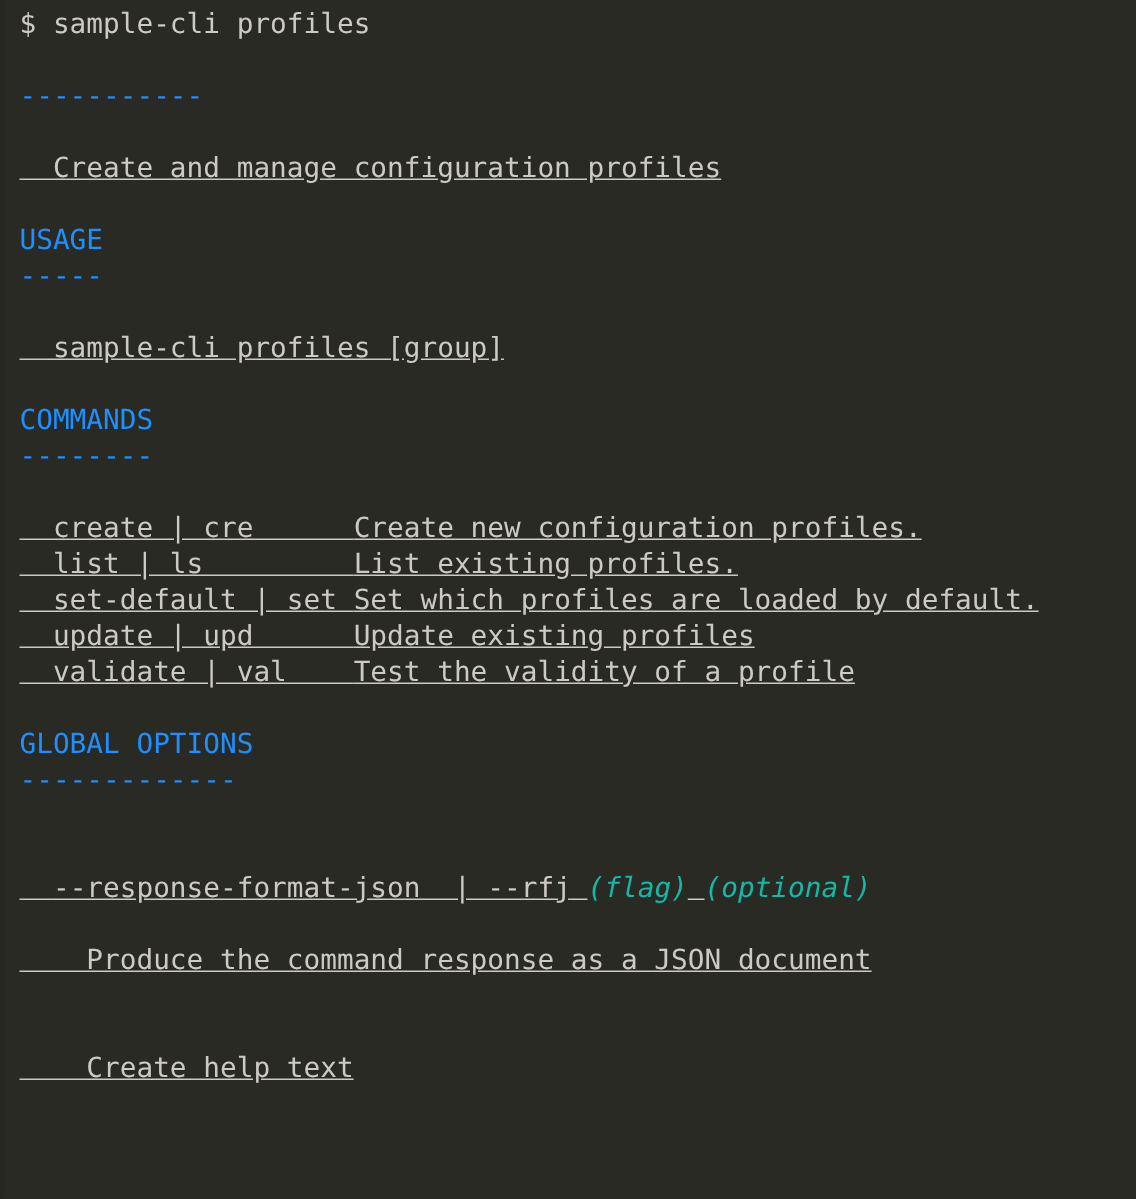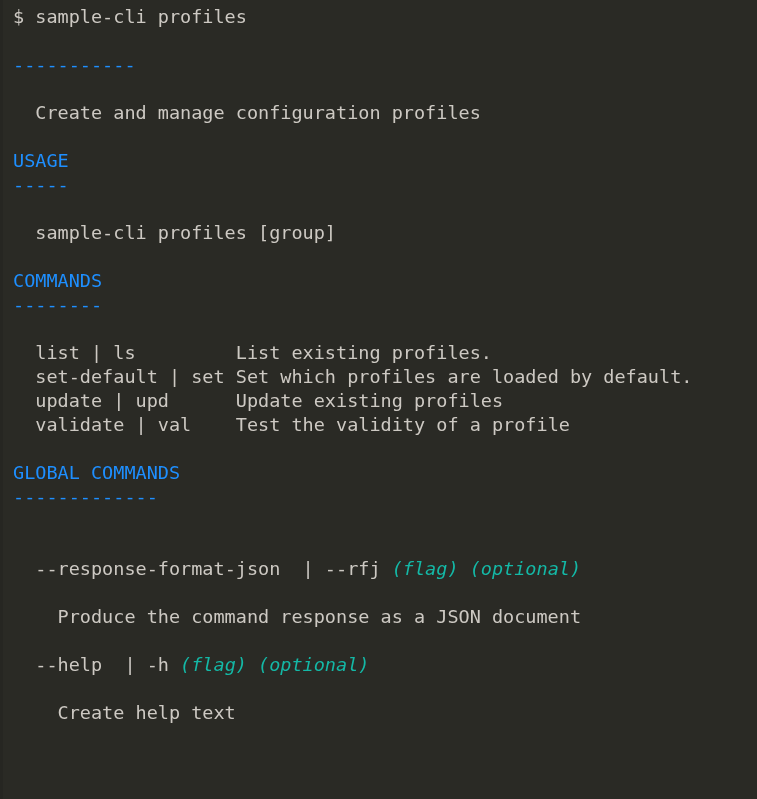--- a/index.html
+++ b/index.html
@@ -30,21 +30,21 @@
     letter-spacing: 0px;
     white-space: pre;
     color: #cdc9c3;
     padding-left: 10px;
     box-sizing: border-box;
   }
   .line.blank { color: transparent; }
   .heading { color: #1e8fff; }
   .rule    { color: #1e8fff; }
   .dim     { color: #14b8a6; font-style: italic; }
-  .txt     { color: #cdc9c3; }
+  .txt     { color: #cdc9c3; text-decoration: underline; }
   .prompt  { color: #cdc9c3; margin-top: 22px; }
 </style>
 </head>
 <body>
 
 <div id="terminal">
 
   <div class="line"><span class="prompt">$ sample-cli profiles</span></div>
 
   <div class="line blank"> </div>
@@ -64,40 +64,40 @@
 
   <div class="line"><span class="txt">  sample-cli profiles [group]</span></div>
 
   <div class="line blank"> </div>
 
   <div class="line"><span class="heading">COMMANDS</span></div>
   <div class="line"><span class="rule">--------</span></div>
 
   <div class="line blank"> </div>
 
+  <div class="line"><span class="txt">  create | cre      </span><span class="txt">Create new configuration profiles.</span></div>
   <div class="line"><span class="txt">  list | ls         </span><span class="txt">List existing profiles.</span></div>
   <div class="line"><span class="txt">  set-default | set </span><span class="txt">Set which profiles are loaded by default.</span></div>
   <div class="line"><span class="txt">  update | upd      </span><span class="txt">Update existing profiles</span></div>
   <div class="line"><span class="txt">  validate | val    </span><span class="txt">Test the validity of a profile</span></div>
 
   <div class="line blank"> </div>
 
-  <div class="line"><span class="heading">GLOBAL COMMANDS</span></div>
+  <div class="line"><span class="heading">GLOBAL OPTIONS</span></div>
   <div class="line"><span class="rule">-------------</span></div>
 
   <div class="line blank"> </div>
   <div class="line blank"> </div>
 
   <div class="line"><span class="txt">  </span><span class="txt">--response-format-json  | --rfj</span><span class="txt"> </span><span class="dim">(flag)</span><span class="txt"> </span><span class="dim">(optional)</span></div>
 
   <div class="line blank"> </div>
 
   <div class="line"><span class="txt">    Produce the command response as a JSON document</span></div>
 
   <div class="line blank"> </div>
 
-  <div class="line"><span class="txt">  </span><span class="txt">--help  | -h</span><span class="txt"> </span><span class="dim">(flag)</span><span class="txt"> </span><span class="dim">(optional)</span></div>
 
   <div class="line blank"> </div>
 
   <div class="line"><span class="txt">    Create help text</span></div>
 
 </div>
 
 </body></html>

